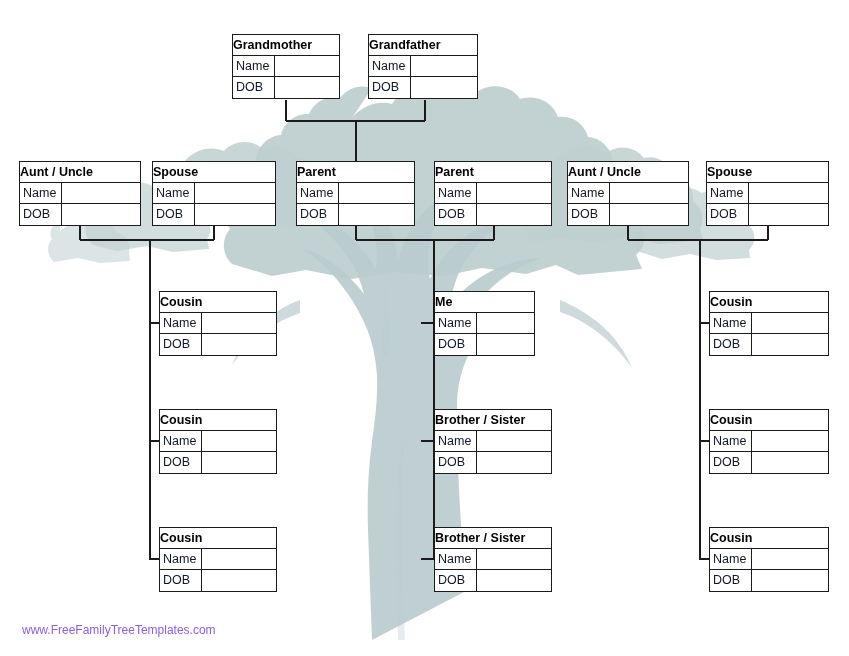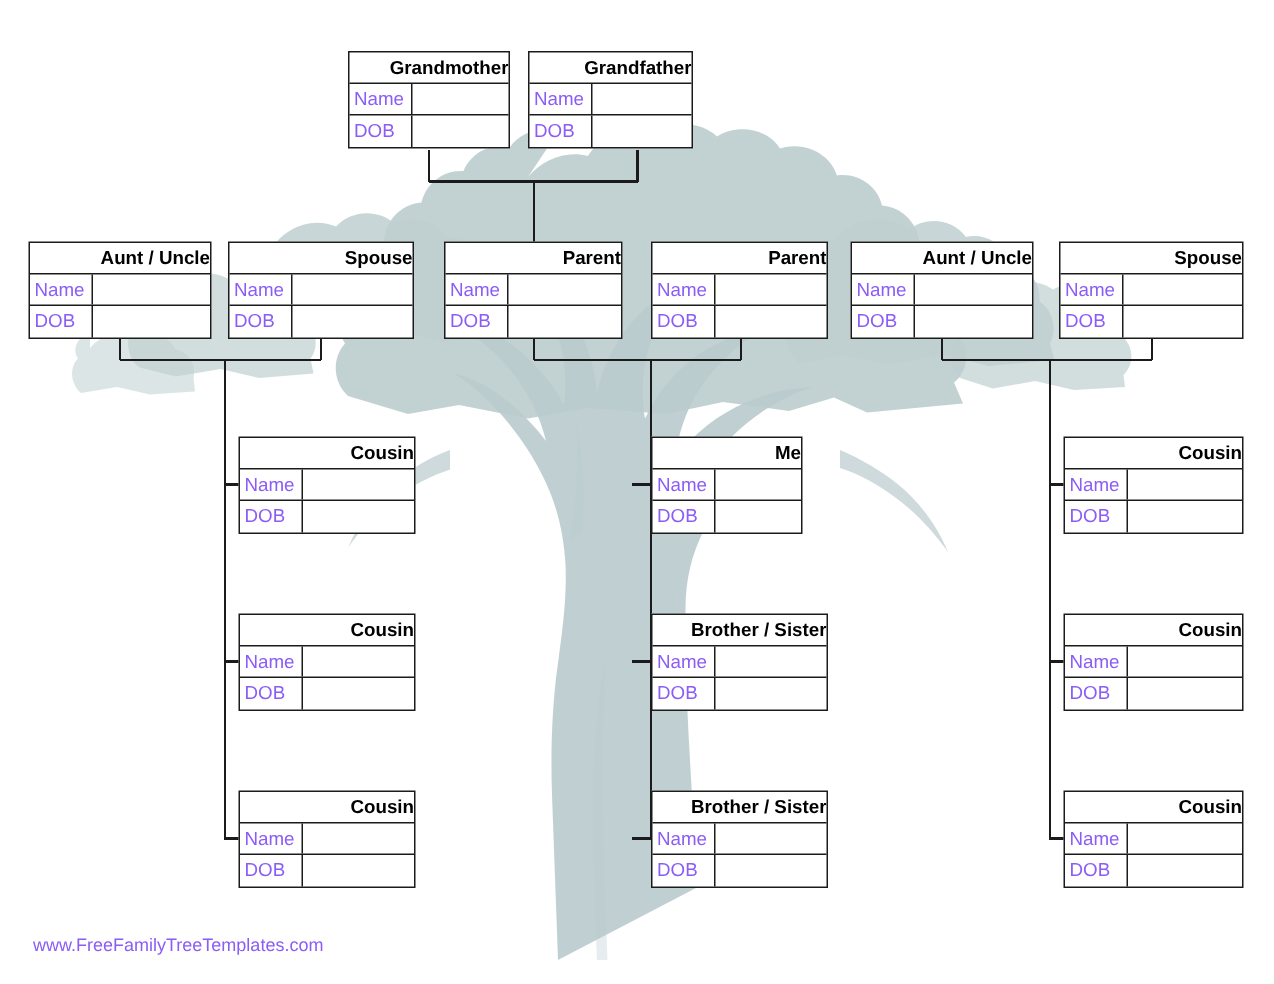--- a/index.html
+++ b/index.html
@@ -44,21 +44,21 @@
   .card {
     position: absolute;
     z-index: 2;
     background: #ffffff;
     border: 1.6px solid #1b1b1b;
     box-sizing: border-box;
   }
   .card-title {
     height: 21px;
     line-height: 21px;
-    text-align: right;
+    text-align: left;
     font-weight: bold;
     font-size: 12.5px;
     color: #000000;
     border-bottom: 1.6px solid #1b1b1b;
     box-sizing: border-box;
     white-space: nowrap;
     overflow: hidden;
   }
   .card-row {
     display: flex;
@@ -66,21 +66,21 @@
     box-sizing: border-box;
   }
   .card-row.first {
     border-bottom: 1.6px solid #1b1b1b;
   }
   .row-label {
     width: 42px;
     flex: 0 0 42px;
     line-height: 20px;
     font-size: 12.5px;
-    color: #8b5cf6;
+    color: #0f172a;
     padding-left: 3px;
     border-right: 1.6px solid #1b1b1b;
     box-sizing: border-box;
     white-space: nowrap;
     overflow: hidden;
   }
   .row-value {
     flex: 1 1 auto;
     line-height: 20px;
     font-size: 12.5px;
@@ -311,21 +311,21 @@
         <div class="card-title">Grandmother</div>
         <div class="card-row first">
           <div class="row-label">Name</div>
           <div class="row-value"></div>
         </div>
         <div class="card-row">
           <div class="row-label">DOB</div>
           <div class="row-value"></div>
         </div>
       </div>
-      <div class="card" style="left: 352px; top: 34px; width: 110px;">
+      <div class="card" style="left: 368px; top: 34px; width: 110px;">
         <div class="card-title">Grandfather</div>
         <div class="card-row first">
           <div class="row-label">Name</div>
           <div class="row-value"></div>
         </div>
         <div class="card-row">
           <div class="row-label">DOB</div>
           <div class="row-value"></div>
         </div>
       </div>

